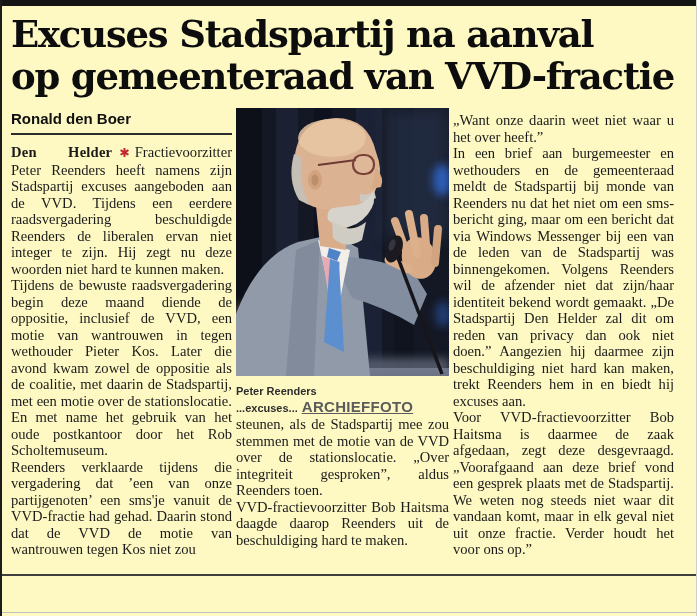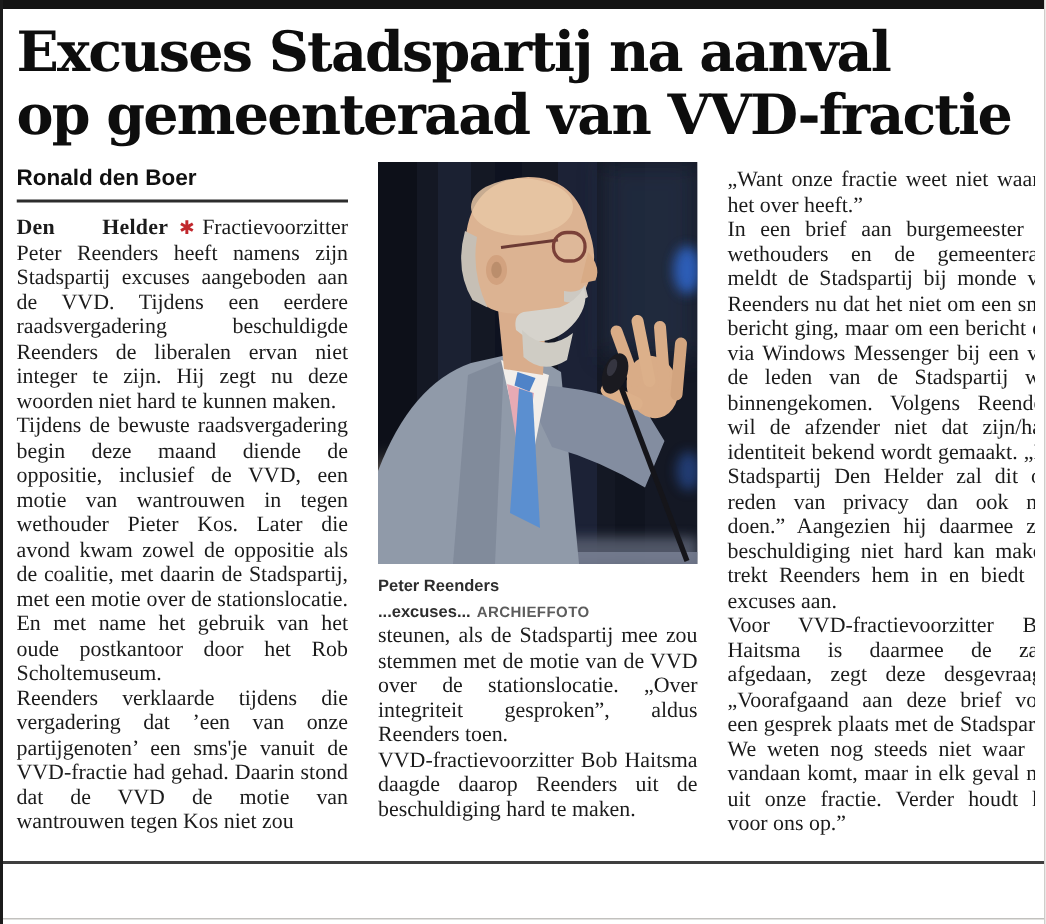--- a/index.html
+++ b/index.html
@@ -1,46 +1,46 @@
 <!DOCTYPE html>
 <html><head>
 <meta charset="utf-8">
 <style>
   html,body{margin:0;padding:0;background:#e9e8e5;}
   .page{
     width:697px;height:616px;box-sizing:border-box;position:relative;
-    background:#ffffff;overflow:hidden;
+    background:#fef9c3;overflow:hidden;
     border-left:2px solid #1b1b1b;border-right:1px solid #cfcecb;
     font-family:"Liberation Serif",serif;
   }
   .topbar{height:6px;background:#141414;}
   .headline{
     margin:7px 10px 0 9px;
     font-family:"DejaVu Serif",serif;font-weight:700;
     font-size:37px;line-height:1.14;letter-spacing:-1.2px;color:#0d0d0d;
   }
-  .cols{display:flex;gap:20px;margin:11px 6px 0 9px;height:465px;overflow:hidden;}
+  .cols{display:flex;gap:4px;margin:11px 6px 0 9px;height:465px;overflow:hidden;}
   .col{flex:0 0 auto;}
   .c1,.c3{width:221px;}
   .c2{width:213px;}
   .byline{
     font-family:"Liberation Sans",sans-serif;font-weight:700;font-size:15px;color:#101010;
     padding:2px 0 6px 0;border-bottom:2px solid #2c2c2c;margin-bottom:9px;
   }
   .body p{
     margin:0;font-size:14.6px;line-height:16.5px;color:#1b1b1b;
     text-align:justify;text-justify:inter-word;
   }
   .lead{font-weight:700;letter-spacing:.2px;}
   .ast{color:#c1272d;font-size:12.5px;padding:0 5px 0 7px;}
   .photo-wrap{width:213px;}
   .photo{display:block;width:213px;height:268px;}
   .caption{margin-top:6px;font-family:"Liberation Sans",sans-serif;line-height:15px;}
   .caption .ctext{font-weight:700;font-size:11px;color:#2d2d2d;}
-  .caption .credit{font-weight:700;font-size:10px;color:#5c5c5c;letter-spacing:.3px;margin-left:4px;}
+  .caption .credit{font-weight:700;font-size:15px;color:#5c5c5c;letter-spacing:.3px;margin-left:4px;text-decoration:underline;}
   .c2 .body{}
   .c3 .body{padding-top:4px;}
   .rule-bottom{border-top:2px solid #3f3f3f;margin-top:1px;}
   .page::after{content:"";position:absolute;left:0;right:0;bottom:3px;border-top:1px solid #c2c1be;}
 </style>
 </head>
 <body>
 
 <div class="page">
   <div class="topbar"></div>
@@ -132,21 +132,21 @@
         <span class="ctext">Peter Reenders ...excuses...</span><span class="credit">ARCHIEFFOTO</span>
       </div>
       <div class="body">
         <p>steunen, als de Stadspartij mee zou stemmen met de motie van de VVD over de stationslocatie. „Over integriteit gesproken”, aldus Reenders toen.</p>
         <p>VVD-fractievoorzitter Bob Haitsma daagde daarop Reenders uit de beschuldiging hard te maken.</p>
       </div>
     </div>
 
     <div class="col c3">
       <div class="body">
-        <p>„Want onze fractie weet niet waar u het over heeft.”</p>
+        <p>„Want onze daarin weet niet waar u het over heeft.”</p>
         <p>In een brief aan burgemeester en wethouders en de gemeenteraad meldt de Stadspartij bij monde van Reenders nu dat het niet om een sms-bericht ging, maar om een bericht dat via Windows Messenger bij een van de leden van de Stadspartij was binnengekomen. Volgens Reenders wil de afzender niet dat zijn/haar identiteit bekend wordt gemaakt. „De Stadspartij Den Helder zal dit om reden van privacy dan ook niet doen.” Aangezien hij daarmee zijn beschuldiging niet hard kan maken, trekt Reenders hem in en biedt hij excuses aan.</p>
         <p>Voor VVD-fractievoorzitter Bob Haitsma is daarmee de zaak afgedaan, zegt deze desgevraagd. „Voorafgaand aan deze brief vond een gesprek plaats met de Stadspartij. We weten nog steeds niet waar dit vandaan komt, maar in elk geval niet uit onze fractie. Verder houdt het voor ons op.”</p>
       </div>
     </div>
 
   </div>
 
   <div class="rule-bottom"></div>
 </div>
 

